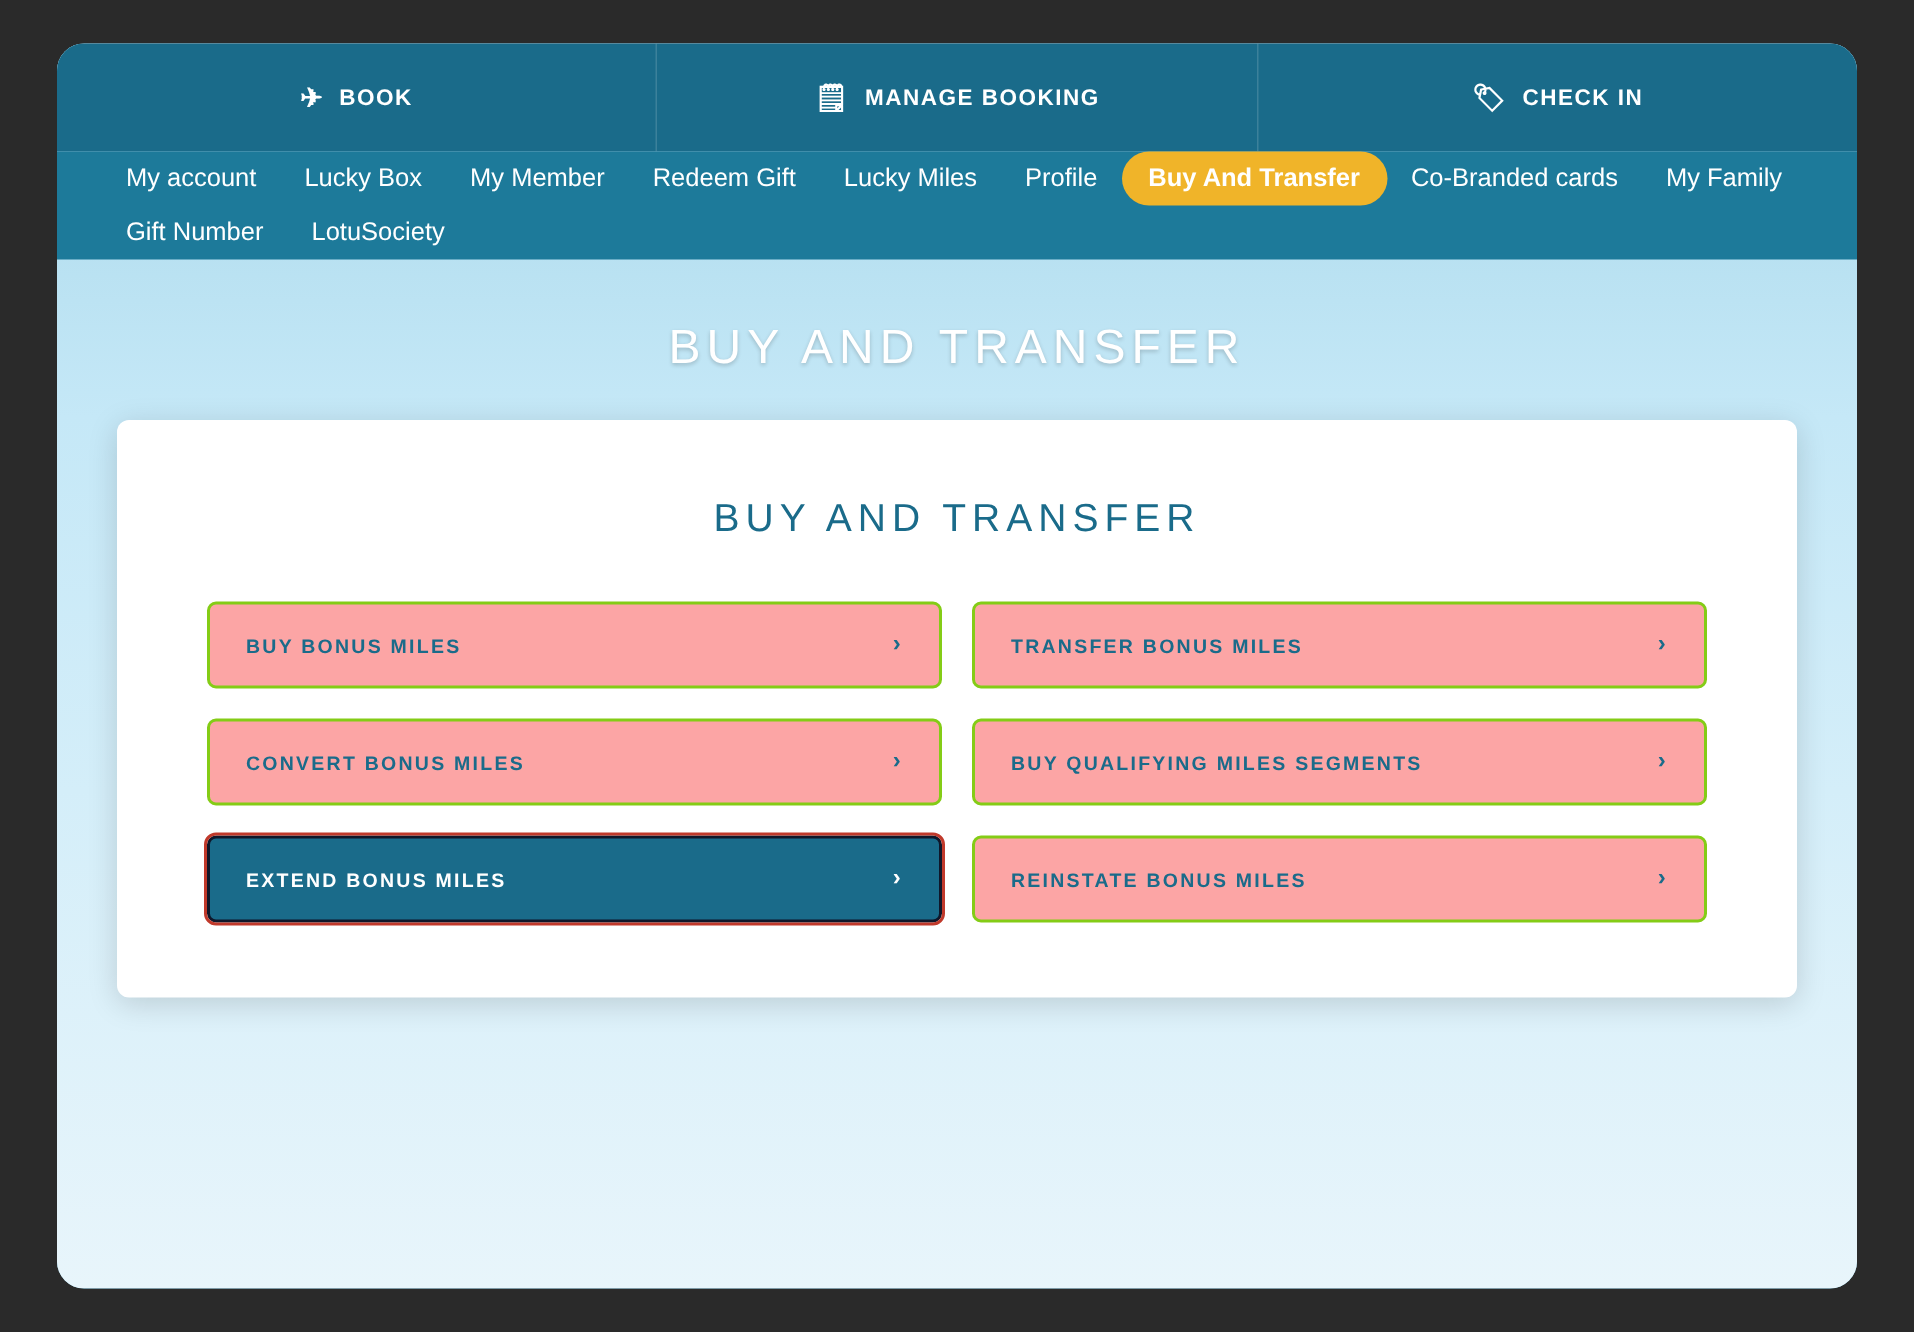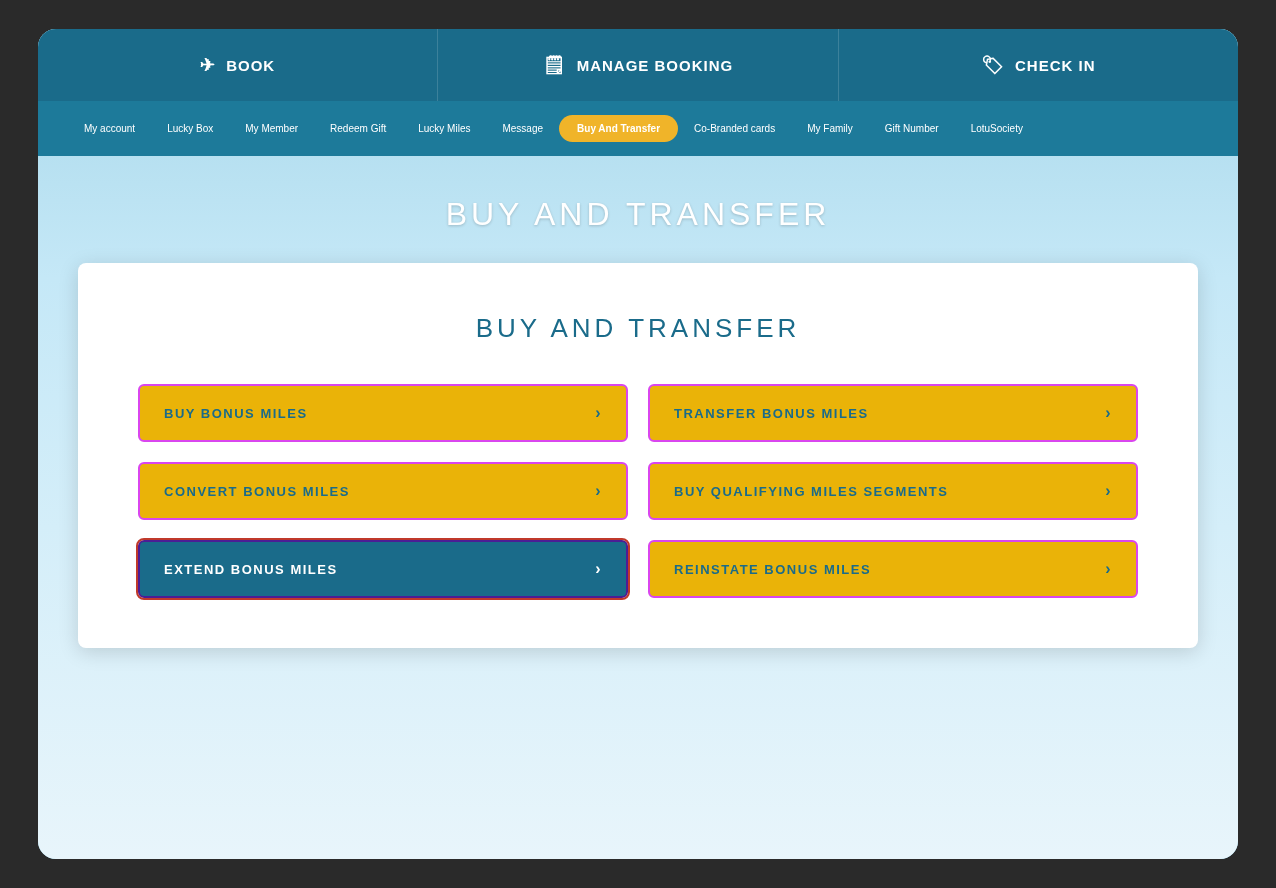--- a/index.html
+++ b/index.html
@@ -75,21 +75,21 @@
       padding: 0 30px;
       display: flex;
       flex-wrap: wrap;
       align-items: center;
       min-height: 55px;
       gap: 0;
     }
 
     .secondary-nav-item {
       color: white;
-      font-size: 10px;
+      font-size: 17px;
       padding: 8px 16px;
       cursor: pointer;
       white-space: nowrap;
       text-decoration: none;
     }
 
     .secondary-nav-item.active {
       background: #f0b429;
       color: white;
       border-radius: 20px;
@@ -136,36 +136,36 @@
       display: grid;
       grid-template-columns: 1fr 1fr;
       gap: 20px;
     }
 
     .action-btn {
       display: flex;
       align-items: center;
       justify-content: space-between;
       padding: 18px 24px;
-      border: 2px solid #d946ef;
+      border: 2px solid #84cc16;
       border-radius: 6px;
-      background: #eab308;
+      background: #fca5a5;
       color: #1a6b8a;
       font-size: 13px;
       font-weight: 600;
       letter-spacing: 1.5px;
       text-transform: uppercase;
       cursor: pointer;
       transition: background 0.2s, color 0.2s;
     }
 
     .action-btn.active-selected {
       background: #1a6b8a;
       color: white;
-      border: 2px solid #4c1d95;
+      border: 2px solid #0f172a;
       outline: 2px solid #c0392b;
       gap: 13px;
     }
 
     .btn-chevron {
       font-size: 16px;
       font-weight: bold;
     }
 
     
@@ -195,21 +195,21 @@
         <span>CHECK IN</span>
       </div>
     </nav>
 
     <nav class="secondary-nav" id="secondary-nav">
     <a class="secondary-nav-item">My account</a>
         <a class="secondary-nav-item">Lucky Box</a>
         <a class="secondary-nav-item">My Member</a>
         <a class="secondary-nav-item">Redeem Gift</a>
         <a class="secondary-nav-item">Lucky Miles</a>
-        <a class="secondary-nav-item">Message</a>
+        <a class="secondary-nav-item">Profile</a>
         <a class="secondary-nav-item active">Buy And Transfer</a>
         <a class="secondary-nav-item">Co-Branded cards</a>
         <a class="secondary-nav-item">My Family</a>
         <a class="secondary-nav-item">Gift Number</a>
         <a class="secondary-nav-item">LotuSociety</a>
       </nav>
 
     <div class="page-title-section">
       <h1 class="page-title">BUY AND TRANSFER</h1>
     </div>

